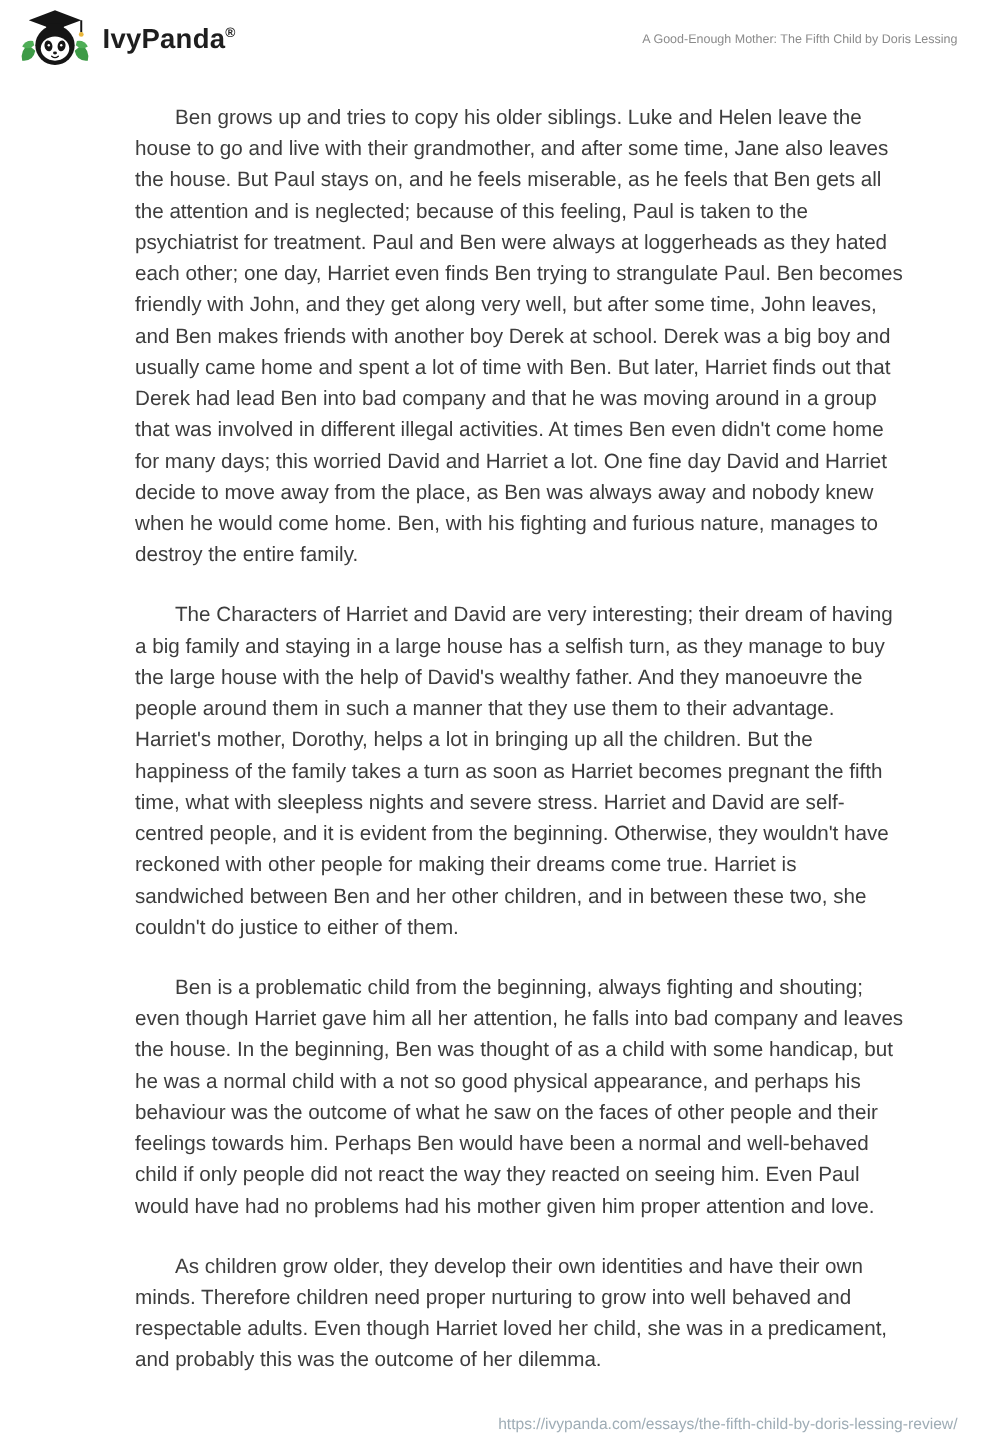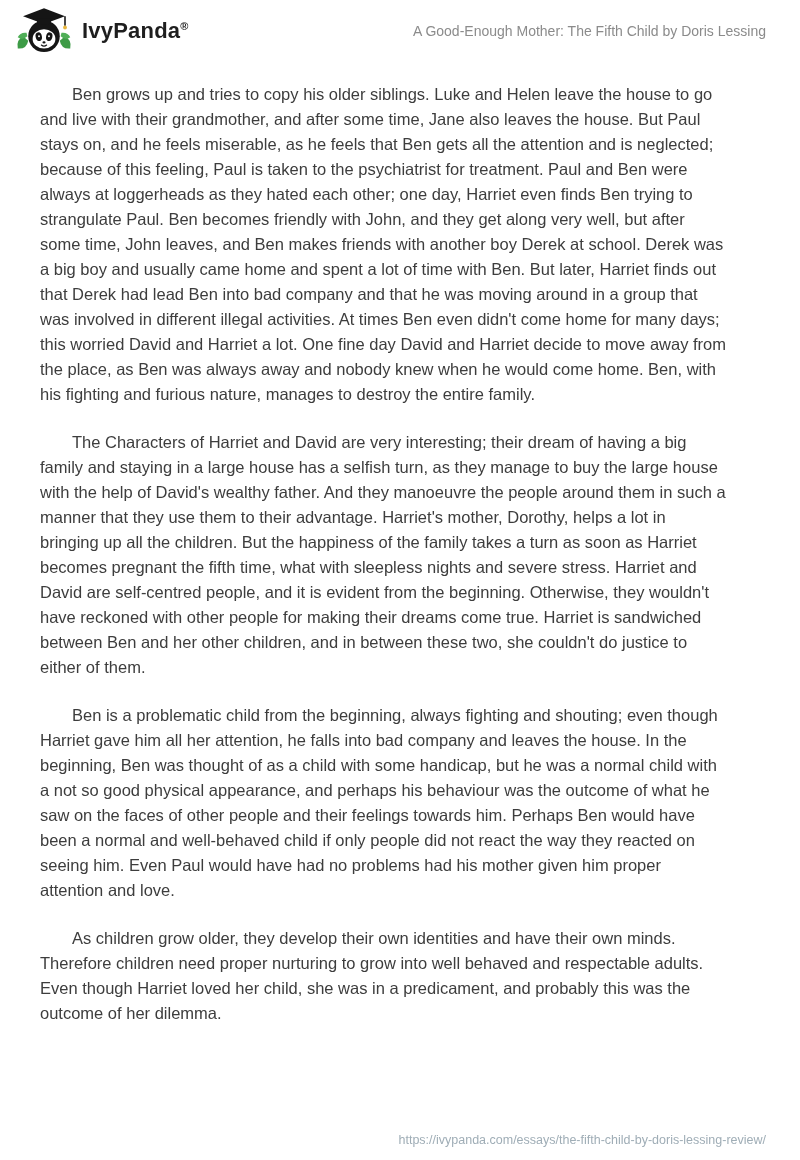--- a/index.html
+++ b/index.html
@@ -32,26 +32,26 @@
     font-weight: bold;
     color: #1e1e1e;
     letter-spacing: 0.2px;
   }
   .brand-name sup {
     font-size: 11px;
     font-weight: bold;
     vertical-align: super;
   }
   .doc-title {
-    font-size: 14px;
+    font-size: 10px;
     color: #8b8b8b;
     white-space: nowrap;
   }
   .content {
-    padding: 20px 74px 0 40px;
+    padding: 20px 74px 0 108px;
   }
   .content p {
     font-size: 16.5px;
     line-height: 25px;
     color: #3d3d3d;
     text-indent: 32px;
     margin-bottom: 23px;
     text-align: left;
   }
   .footer {

